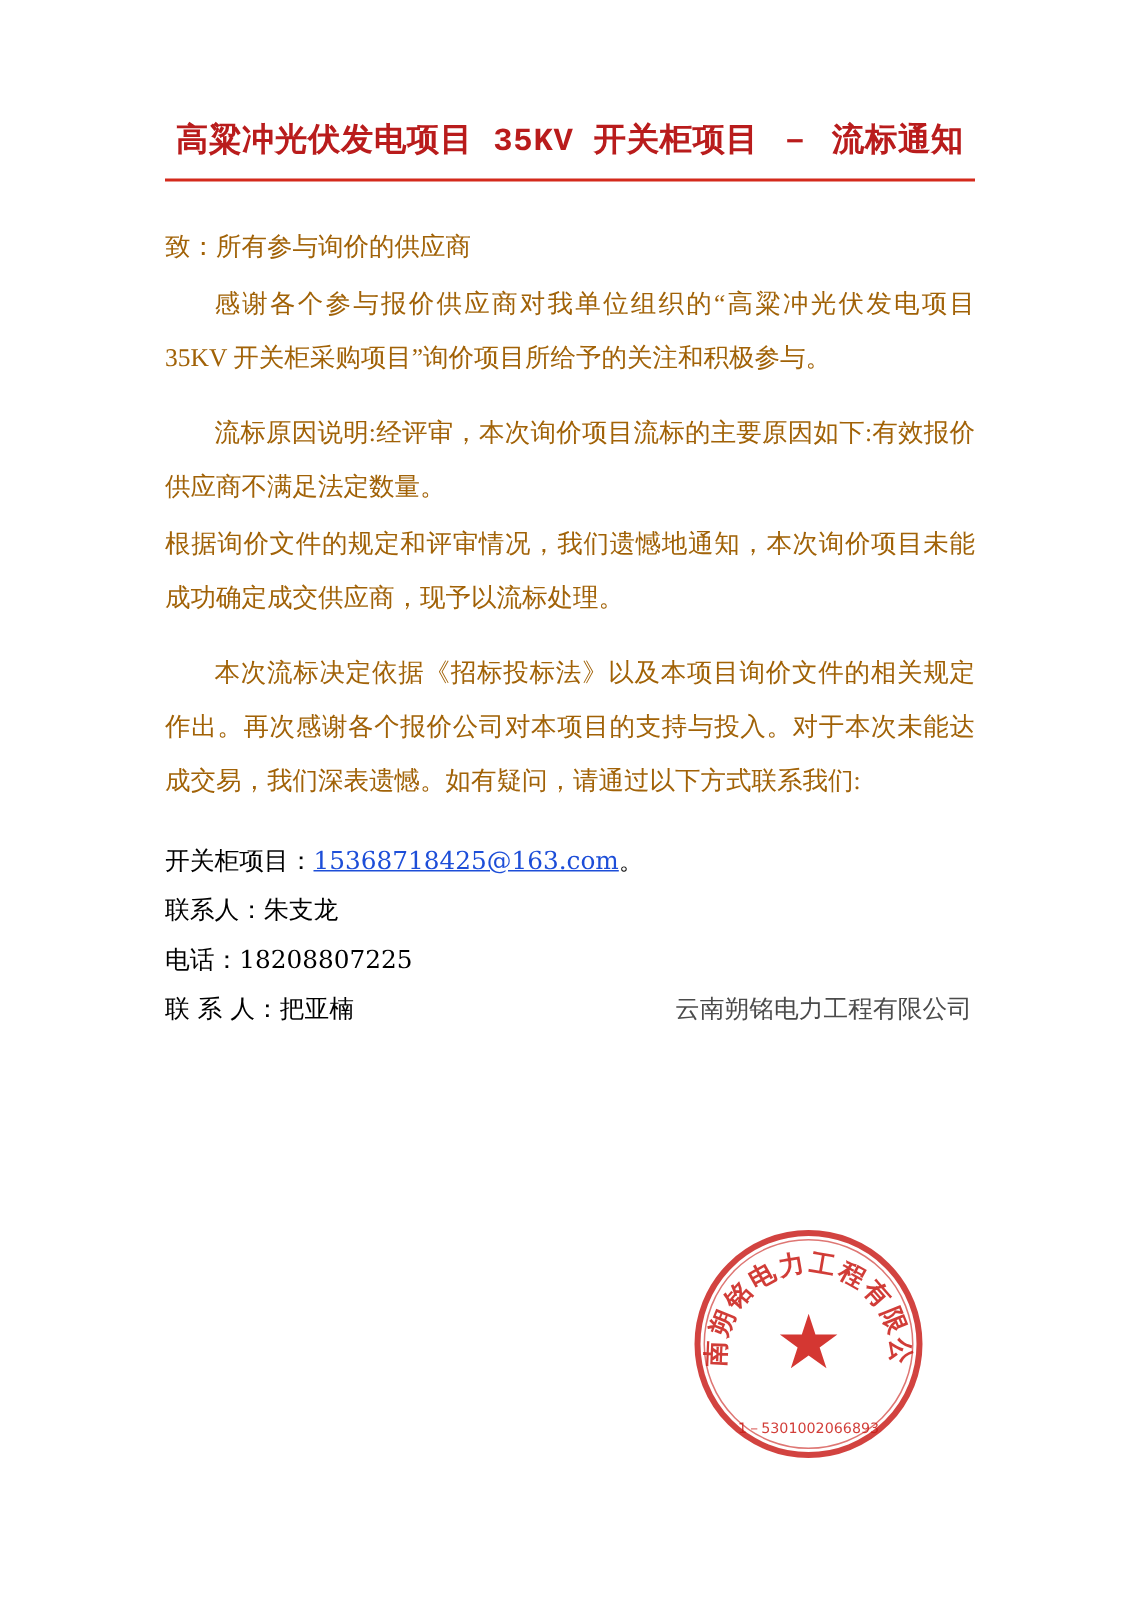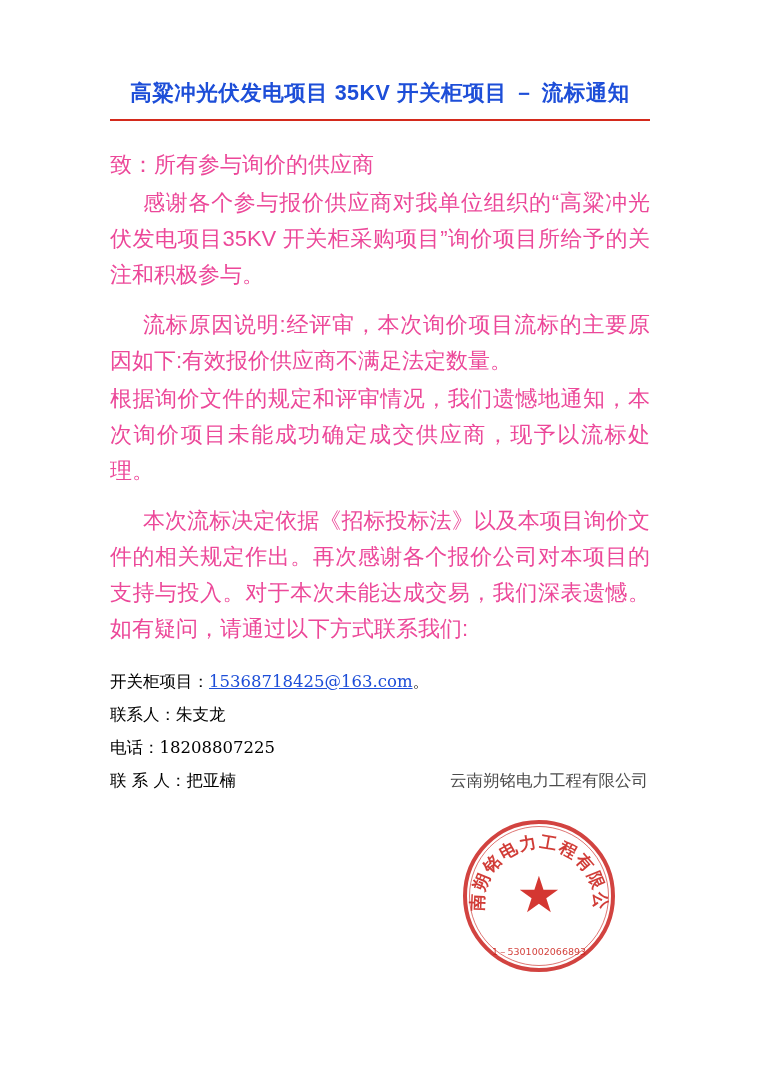--- a/index.html
+++ b/index.html
@@ -26,36 +26,36 @@
     height: 1074px;
     background: #ffffff;
   }
   .content {
     position: absolute;
     left: 110px;
     top: 78px;
     width: 540px;
   }
   .doc-title {
-    font-family: Liberation Sans, sans-serif;
+    font-family: Liberation Mono, monospace;
     font-weight: bold;
     font-size: 21.5px;
     letter-spacing: 0.5px;
-    color: #1d4ed8;
+    color: #b91c1c;
     text-align: center;
     white-space: nowrap;
     padding-bottom: 12px;
     border-bottom: 2.5px solid #d42a1c;
     margin-bottom: 26px;
   }
   .para {
-    font-family: Liberation Sans, sans-serif;
-    font-size: 22px;
+    font-family: Liberation Serif, serif;
+    font-size: 17px;
     line-height: 36px;
-    color: #ec4899;
+    color: #a16207;
     text-align: justify;
     margin: 0 0 2px 0;
   }
   .indent {
     text-indent: 33px;
   }
   .gap-top {
     margin-top: 14px;
   }
   .contact-block {

